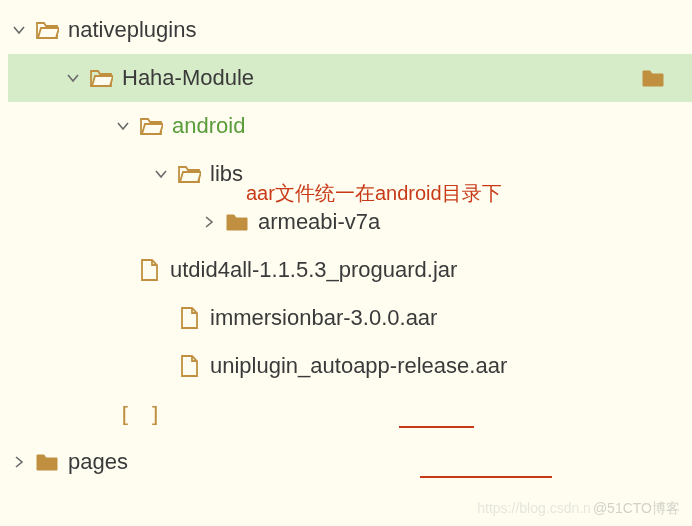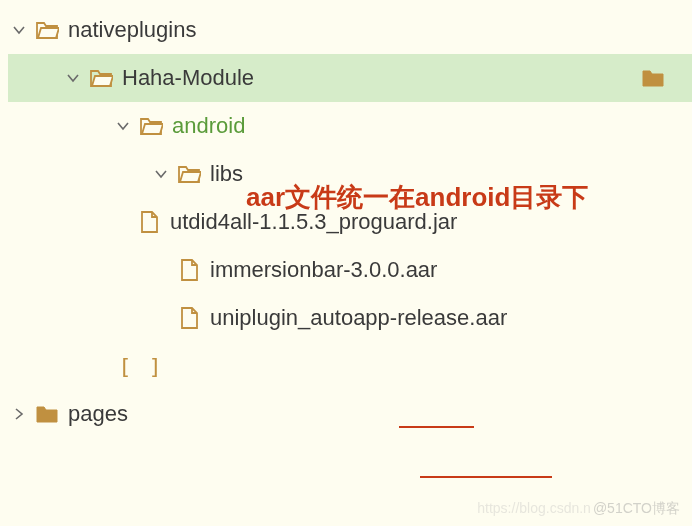--- a/index.html
+++ b/index.html
@@ -52,22 +52,22 @@
   .label.green { color: #5a9b3a; }
   .right-folder {
     position: absolute;
     right: 18px;
   }
   .annotation {
     position: absolute;
     left: 246px;
     top: 180px;
     color: #c83a17;
-    font-size: 26px;
-    font-weight: 700;
+    font-size: 20px;
+    font-weight: 400;
     pointer-events: none;
   }
   .underline {
     position: absolute;
     height: 2px;
     background: #c83a17;
     pointer-events: none;
   }
   .watermark {
     position: absolute;
@@ -160,20 +160,33 @@
         </svg>
       </span>
     <span class="folder-icon">
         <svg viewBox="0 0 24 24">
           <use href="#folder-open"></use>
         </svg>
       </span>
     <span class="label">libs</span>
   </div>
 
+  <div class="tree-row" style="padding-left:200px">
+    <span class="chev">
+        <svg viewBox="0 0 14 14">
+          <use href="#chev-right"></use>
+        </svg>
+      </span>
+    <span class="folder-icon">
+        <svg viewBox="0 0 24 24">
+          <use href="#folder-closed"></use>
+        </svg>
+      </span>
+    <span class="label">armeabi-v7a</span>
+  </div>
 
 
   <div class="tree-row" style="padding-left:112px">
     <span class="chev-placeholder"></span>
     <span class="file-icon">
         <svg viewBox="0 0 24 24">
           <use href="#file-outline"></use>
         </svg>
       </span>
     <span class="label">utdid4all-1.1.5.3_proguard.jar</span>

